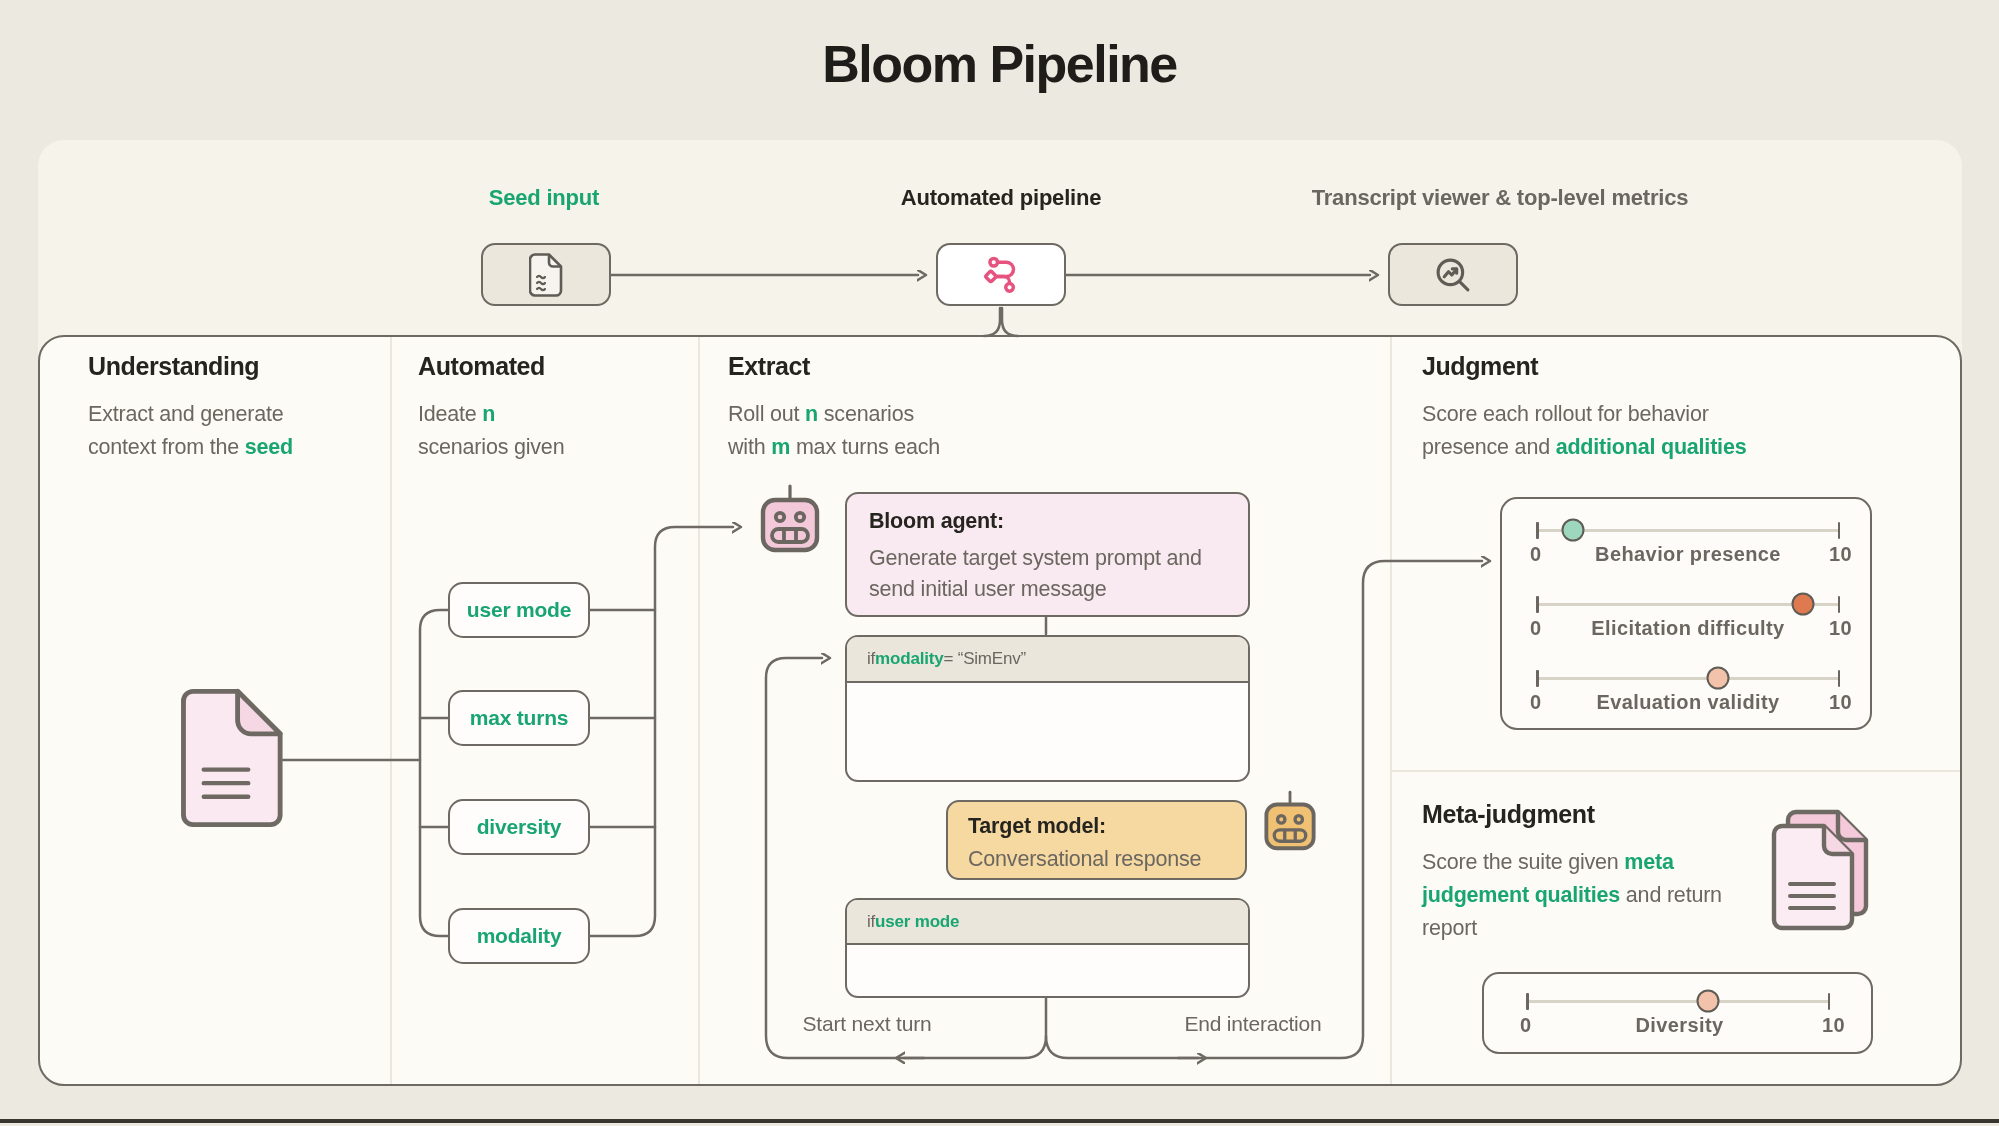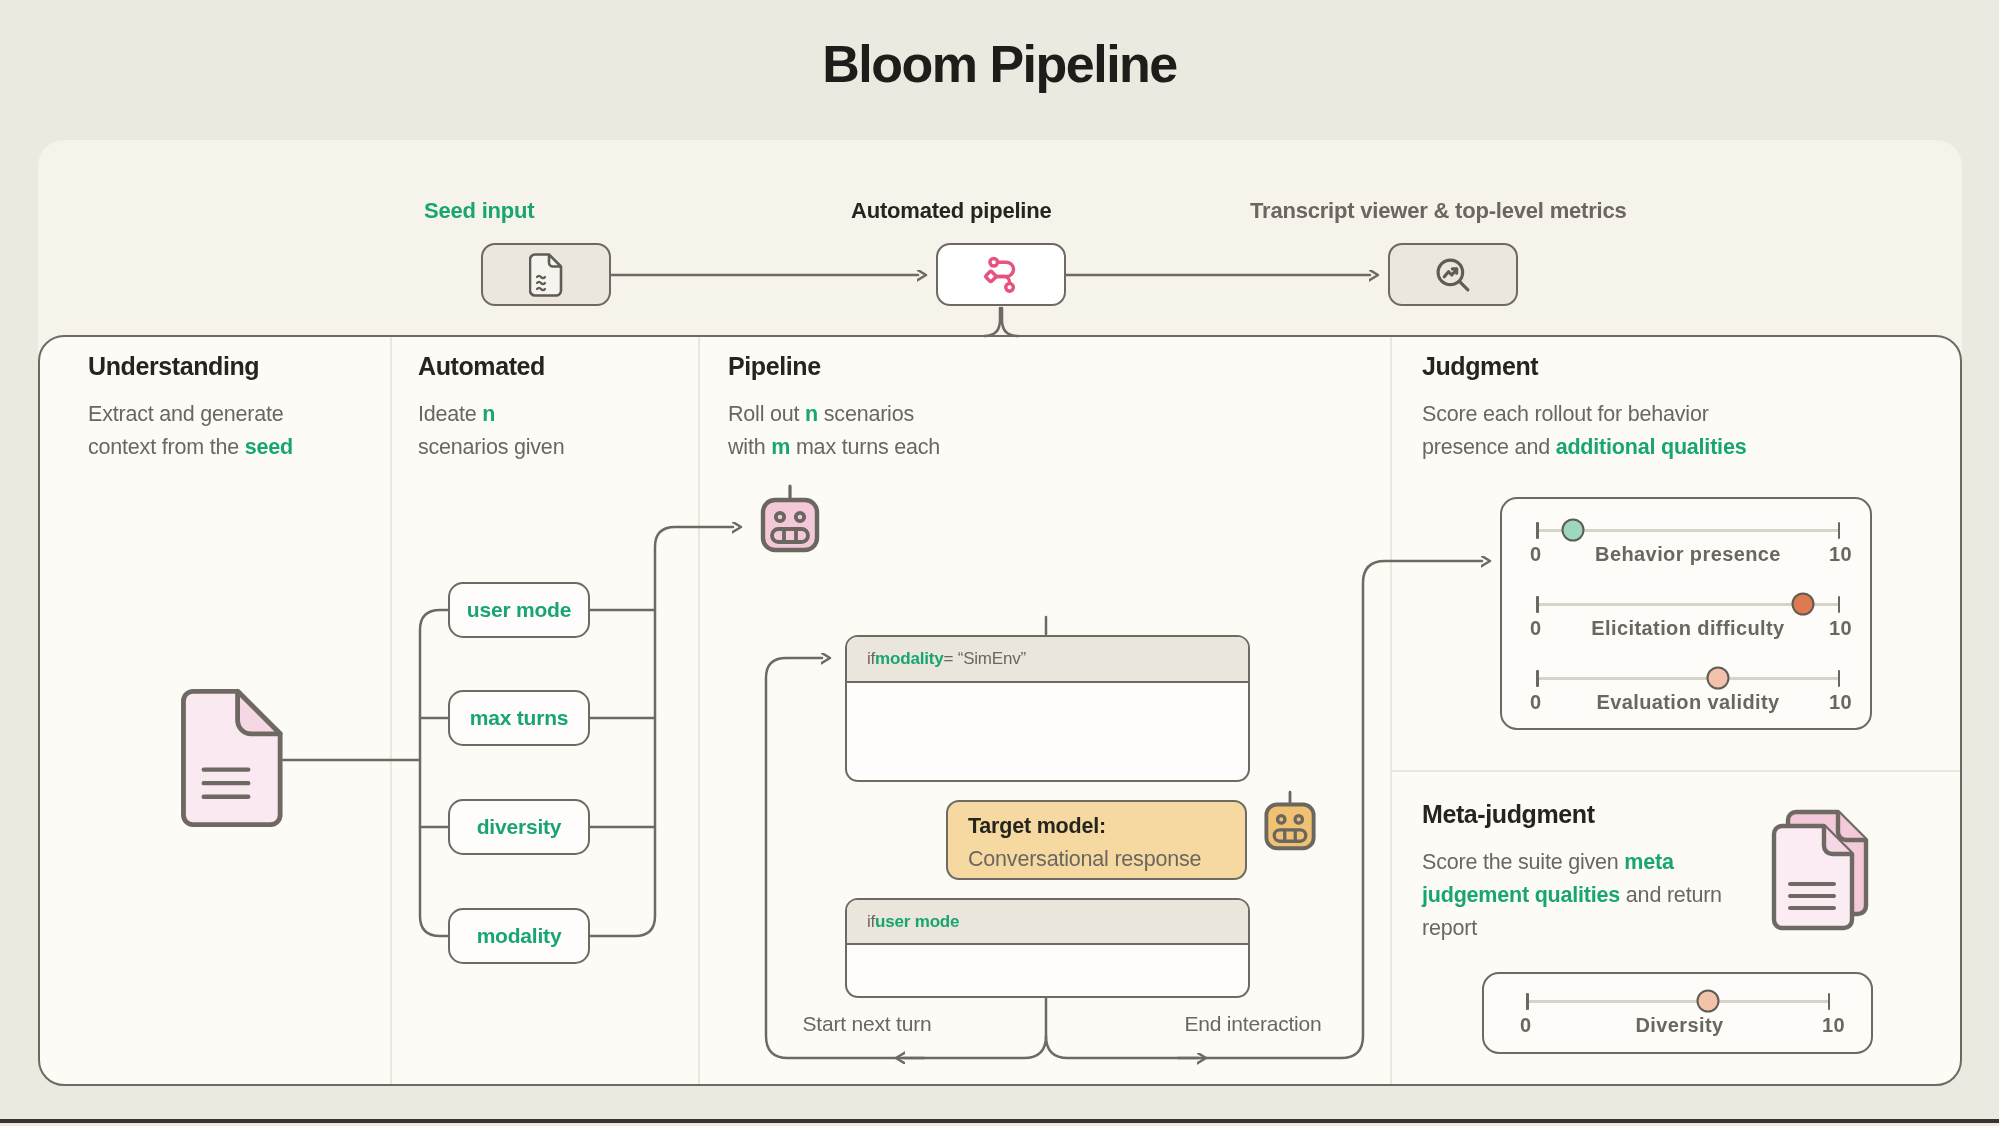--- a/index.html
+++ b/index.html
@@ -6,21 +6,21 @@
   .page{position:relative;width:1999px;height:1126px;background:#ece9e1;overflow:hidden;
         font-family:"Liberation Sans",sans-serif;letter-spacing:-0.2px;}
   .abs{position:absolute;}
   .title{left:0;top:34px;width:100%;text-align:center;font-size:52px;font-weight:700;
          color:#1f1d1a;letter-spacing:-1.5px;}
   .cream{left:38px;top:140px;width:1924px;height:260px;background:#f6f3ea;border-radius:26px;}
   .panel{left:38px;top:335px;width:1924px;height:751px;background:#fcfbf6;
          border:2.5px solid #6e6a63;border-radius:26px;box-sizing:border-box;}
   .vdiv{width:2px;background:#ebe7dd;top:337px;height:747px;}
   .hdiv{height:2px;background:#ebe7dd;}
-  .toplabel{top:196px;font-size:22px;font-weight:700;text-align:left;line-height:30px;}
+  .toplabel{top:183px;font-size:22px;font-weight:700;text-align:center;line-height:30px;}
   .green{color:#18a571;}
   .dark{color:#26241f;}
   .gray{color:#6b6660;}
   .iconbox{width:130px;height:63px;border:2.5px solid #6e6a63;border-radius:14px;
            box-sizing:border-box;display:flex;align-items:center;justify-content:center;}
   .fillbeige{background:#ebe7dd;} .fillwhite{background:#ffffff;}
   .colhead{font-size:25px;font-weight:700;color:#26241f;letter-spacing:-0.4px;}
   .coldesc{font-size:21.5px;line-height:33px;color:#6b6660;}
   .parambox{left:448px;width:142px;height:56px;background:#fefdfb;border:2.5px solid #6e6a63;
             border-radius:15px;box-sizing:border-box;display:flex;align-items:center;
@@ -146,37 +146,41 @@
   <div class="abs coldesc" style="left:418px;top:398px;width:220px;">
     <span>Ideate </span><span class="green" style="font-weight:700;">n</span><br>
     <span>scenarios given</span>
   </div>
 
   <div class="abs parambox" style="top:582px;">user mode</div>
   <div class="abs parambox" style="top:690px;">max turns</div>
   <div class="abs parambox" style="top:799px;">diversity</div>
   <div class="abs parambox" style="top:908px;">modality</div>
 
-  <div class="abs colhead" style="left:728px;top:352px;">Pipeline</div>
+  <div class="abs colhead" style="left:728px;top:352px;">Extract</div>
   <div class="abs coldesc" style="left:728px;top:398px;width:290px;">
     <span>Roll out </span><span class="green" style="font-weight:700;">n</span><span> scenarios</span><br>
     <span>with </span><span class="green" style="font-weight:700;">m</span><span> max turns each</span>
   </div>
 
   <div class="abs" style="left:758px;top:484px;">
     <svg width="64" height="72" viewBox="0 0 64 72">
       <path d="M32 2 V16" stroke="#6b6660" stroke-width="3.2" stroke-linecap="round"></path>
       <rect x="5" y="16" width="54" height="50" rx="12" fill="#f3c9d9" stroke="#6b6660" stroke-width="4.4"></rect>
       <circle cx="22" cy="33" r="4.2" fill="none" stroke="#6b6660" stroke-width="3.8"></circle>
       <circle cx="42" cy="33" r="4.2" fill="none" stroke="#6b6660" stroke-width="3.8"></circle>
       <rect x="14" y="45" width="36" height="13" rx="6.5" fill="none" stroke="#6b6660" stroke-width="3.8"></rect>
       <path d="M26 45 V58 M38 45 V58" stroke="#6b6660" stroke-width="3.8"></path>
     </svg>
   </div>
 
+  <div class="abs bigbox" style="left:845px;top:492px;width:405px;height:125px;background:#f9e9f0;padding:15px 22px;">
+    <div class="boxhead">Bloom agent:</div>
+    <div class="boxbody" style="margin-top:9px;width:340px;">Generate target system prompt and send initial user message</div>
+  </div>
 
   <div class="abs bigbox" style="left:845px;top:635px;width:405px;height:147px;background:#fefdfb;">
     <div class="ifhead">
       <span>if </span>
         <span class="green" style="font-weight:700;">modality</span>
         <span> = “SimEnv”</span>
     </div>
 
   </div>
 

